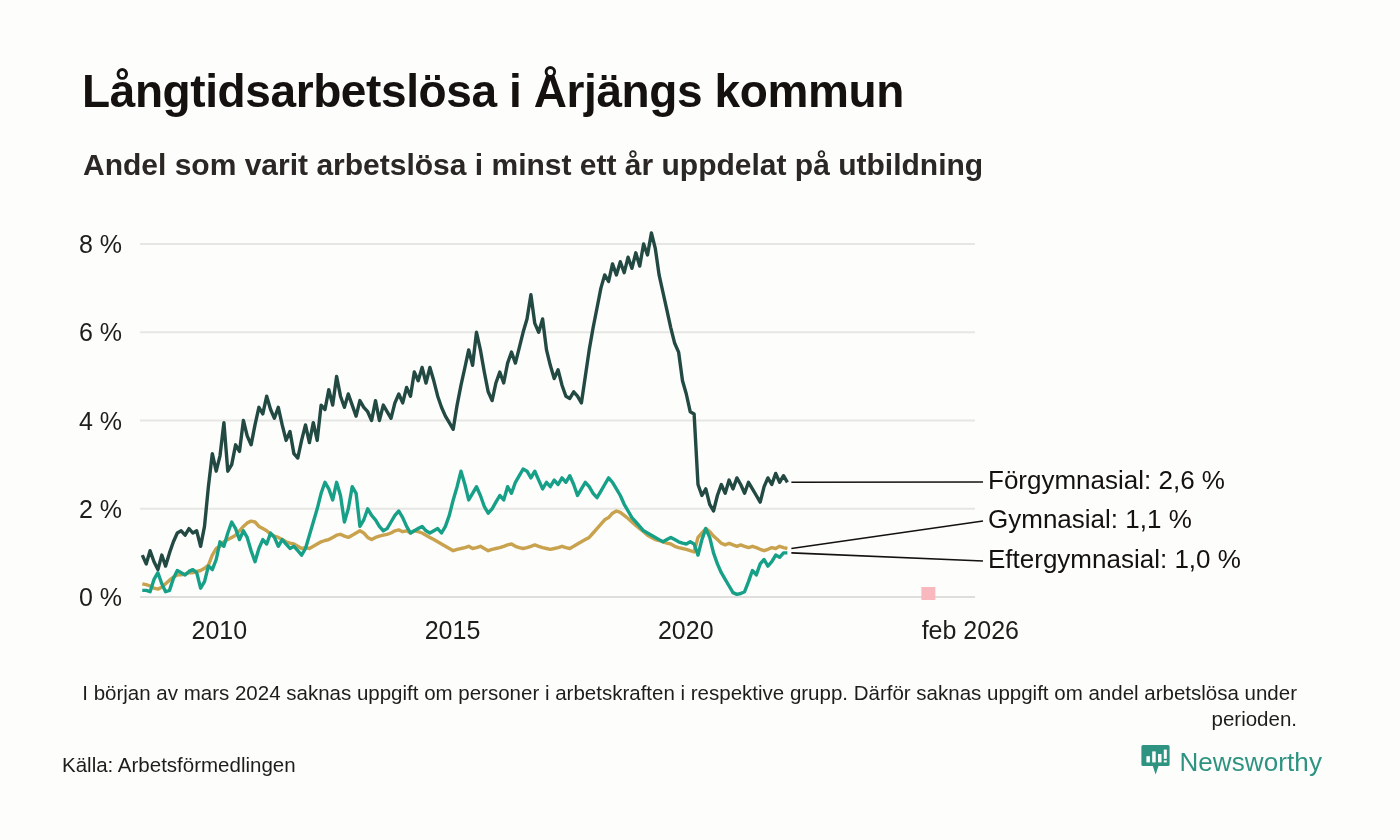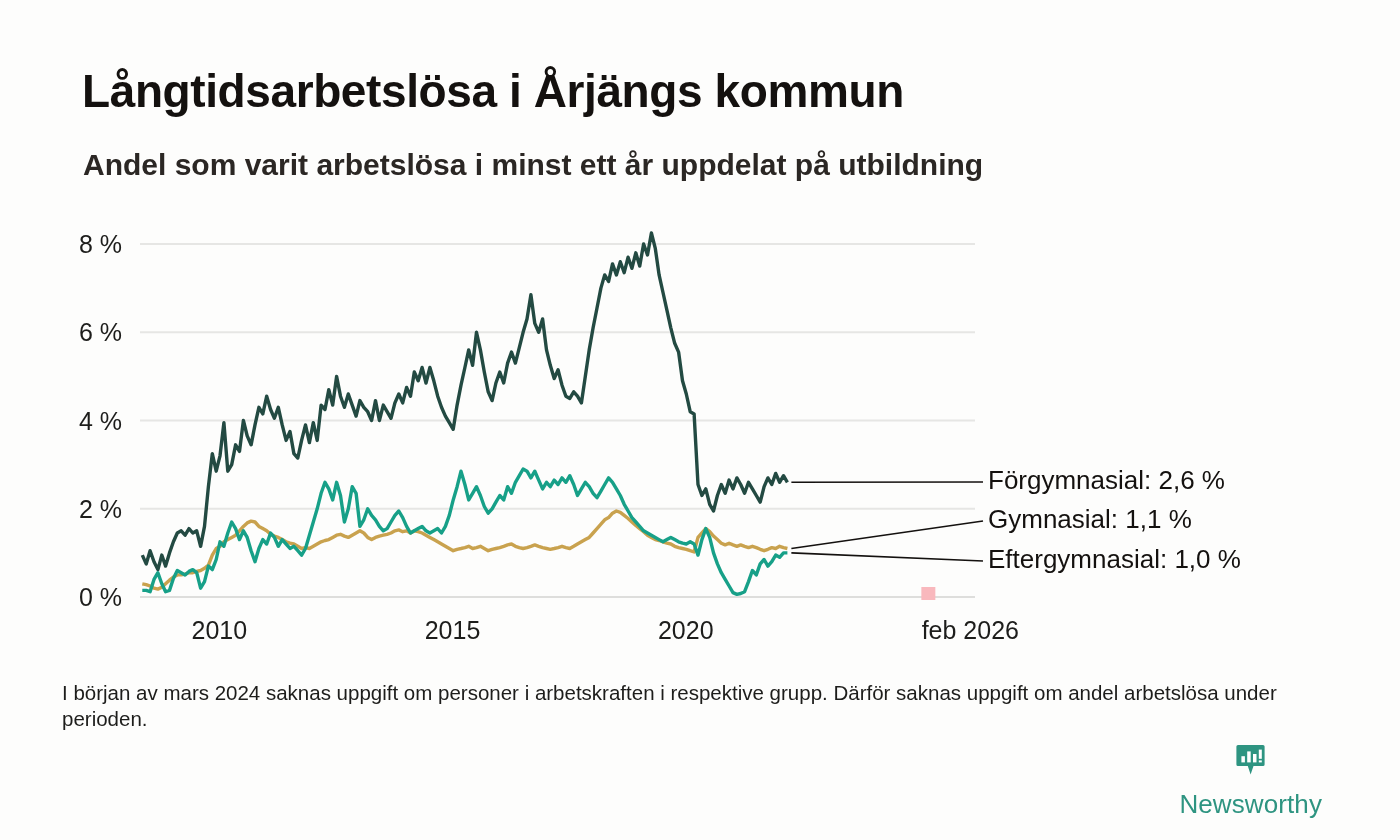--- a/index.html
+++ b/index.html
@@ -13,20 +13,21 @@
     height: 840px;
     font-family: "Liberation Sans", "DejaVu Sans", sans-serif;
     color: #1d1d1b;
     overflow: hidden;
     position: relative;
   }
   .page {
     position: absolute;
     inset: 0;
     background: #fdfdfc;
+    text-align: right;
   }
 
   
   .chart-title {
     position: absolute;
     left: 82px;
     top: 64px;
     font-size: 46px;
     font-weight: 700;
     letter-spacing: -0.4px;
@@ -110,21 +111,20 @@
     font-size: 20.5px;
     color: #1d1d1b;
   }
   .logo {
     position: absolute;
     right: 78px;
     top: 744px;
     display: flex;
     align-items: center;
     gap: 9px;
-    flex-direction: column;
   }
   .logo-text {
     font-size: 26px;
     color: #2e9481;
     font-weight: 400;
     letter-spacing: 0.1px;
   }
 </style>
 </head>
 <body>
@@ -171,20 +171,21 @@
         </g>
       <g id="label-layer">
           <text x="988" y="482" class="series-label">Förgymnasial: 2,6 %</text>
           <text x="988" y="521" class="series-label">Gymnasial: 1,1 %</text>
           <text x="988" y="561" class="series-label">Eftergymnasial: 1,0 %</text>
         </g>
     </svg>
   </div>
 
   <div class="note">I början av mars 2024 saknas uppgift om personer i arbetskraften i respektive grupp. Därför saknas uppgift om andel arbetslösa under perioden.</div>
+  <div class="source">Källa: Arbetsförmedlingen</div>
 
   <div class="logo">
     <span>
       <svg width="29" height="32" viewBox="0 0 29 32" aria-hidden="true">
         <path d="M2 1 H27 A1.6 1.6 0 0 1 28.6 2.6 V20.5 A1.6 1.6 0 0 1 27 22.1 H17.5 L14.6 30.6 L11.8 22.1 H2 A1.6 1.6 0 0 1 0.4 20.5 V2.6 A1.6 1.6 0 0 1 2 1 Z" fill="#2e9481"></path>
         <rect x="5.4" y="12.2" width="3.5" height="6.2" fill="#ffffff"></rect>
         <rect x="11.2" y="7.4" width="3.5" height="11.0" fill="#ffffff"></rect>
         <rect x="17.0" y="10.0" width="3.5" height="8.4" fill="#ffffff"></rect>
         <rect x="22.8" y="5.6" width="3.0" height="9.2" fill="#ffffff"></rect>
         <rect x="22.8" y="16.4" width="3.0" height="2.0" fill="#ffffff"></rect>

